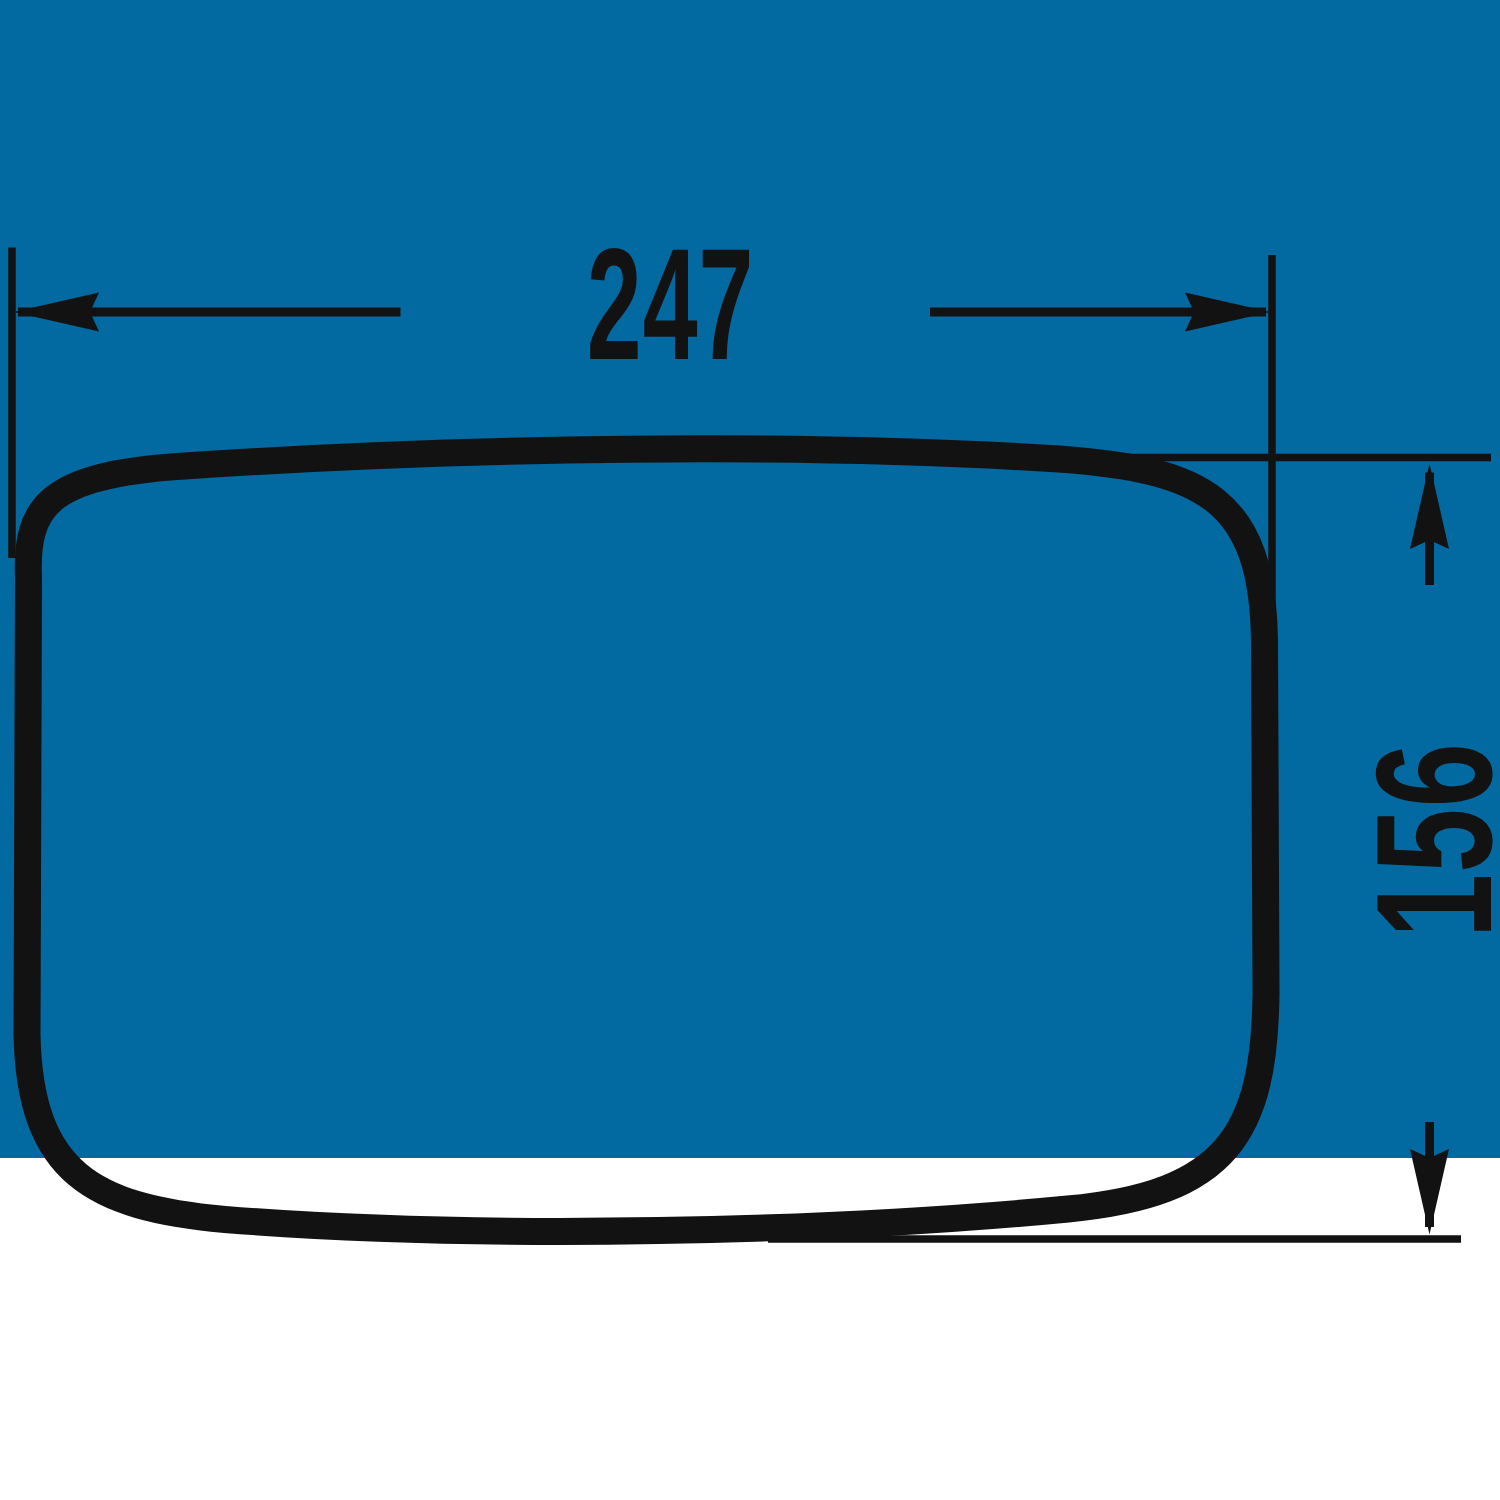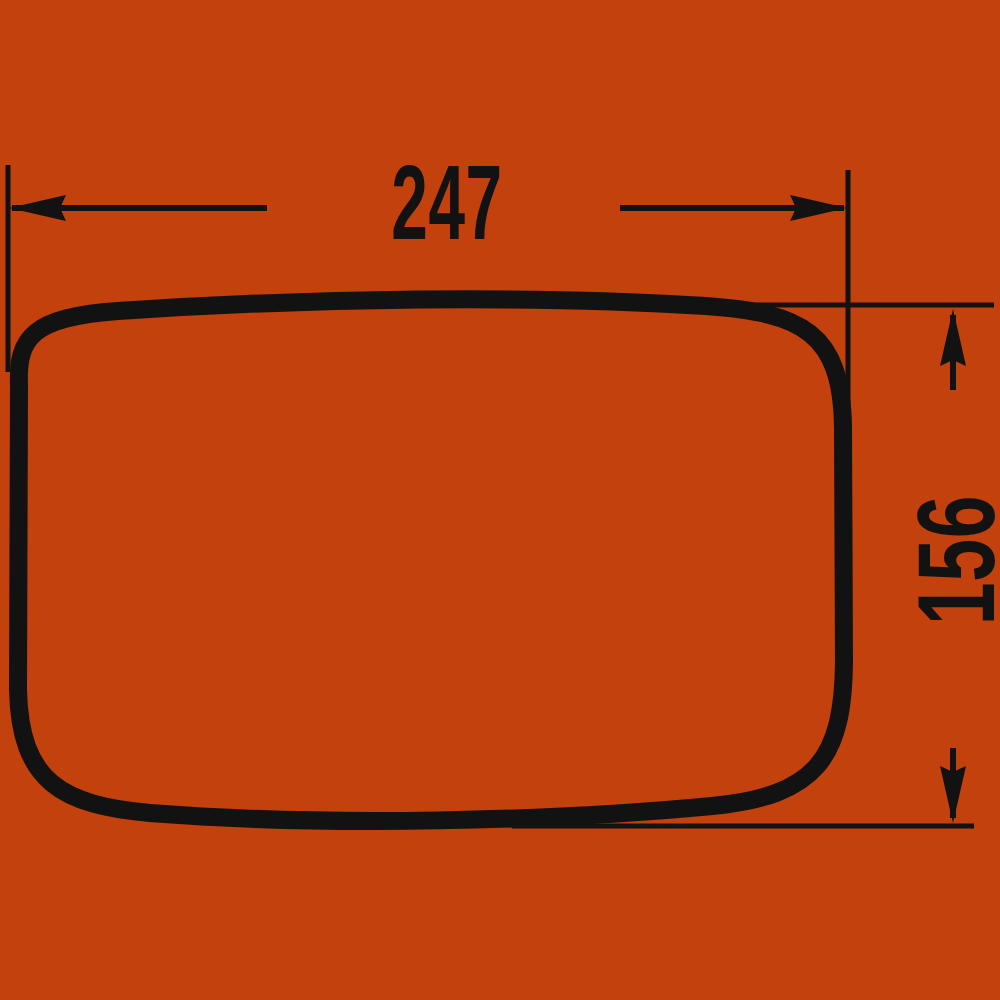--- a/index.html
+++ b/index.html
@@ -6,22 +6,22 @@
     margin: 0;
     padding: 0;
     background: #ffffff;
     width: 1000px;
     height: 1000px;
     overflow: hidden;
   }
   .stage {
     position: relative;
     width: 1000px;
-    height: 1000px;
-    background: #c2410c;
+    height: 772px;
+    background: #0369a1;
   }
   .dim-text {
     font-family: "Liberation Sans", sans-serif;
     font-weight: bold;
     letter-spacing: 1px;
   }
 </style>
 </head>
 <body>
 

